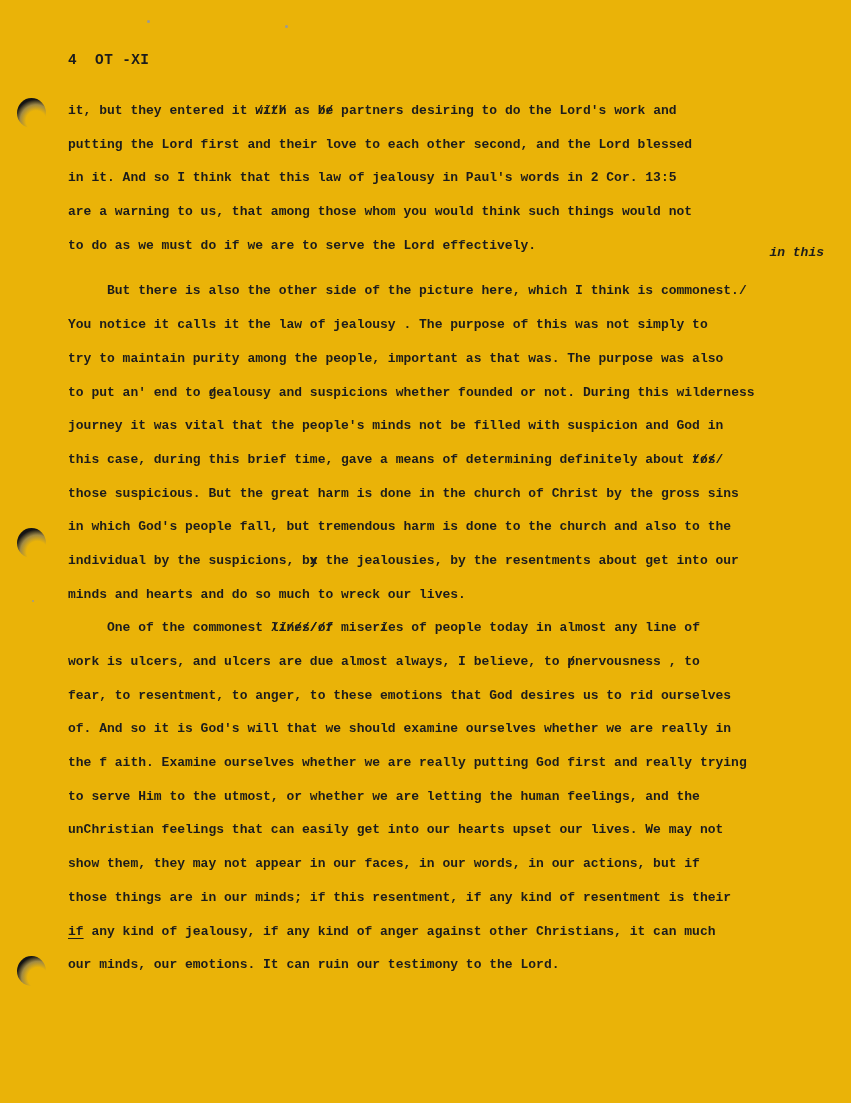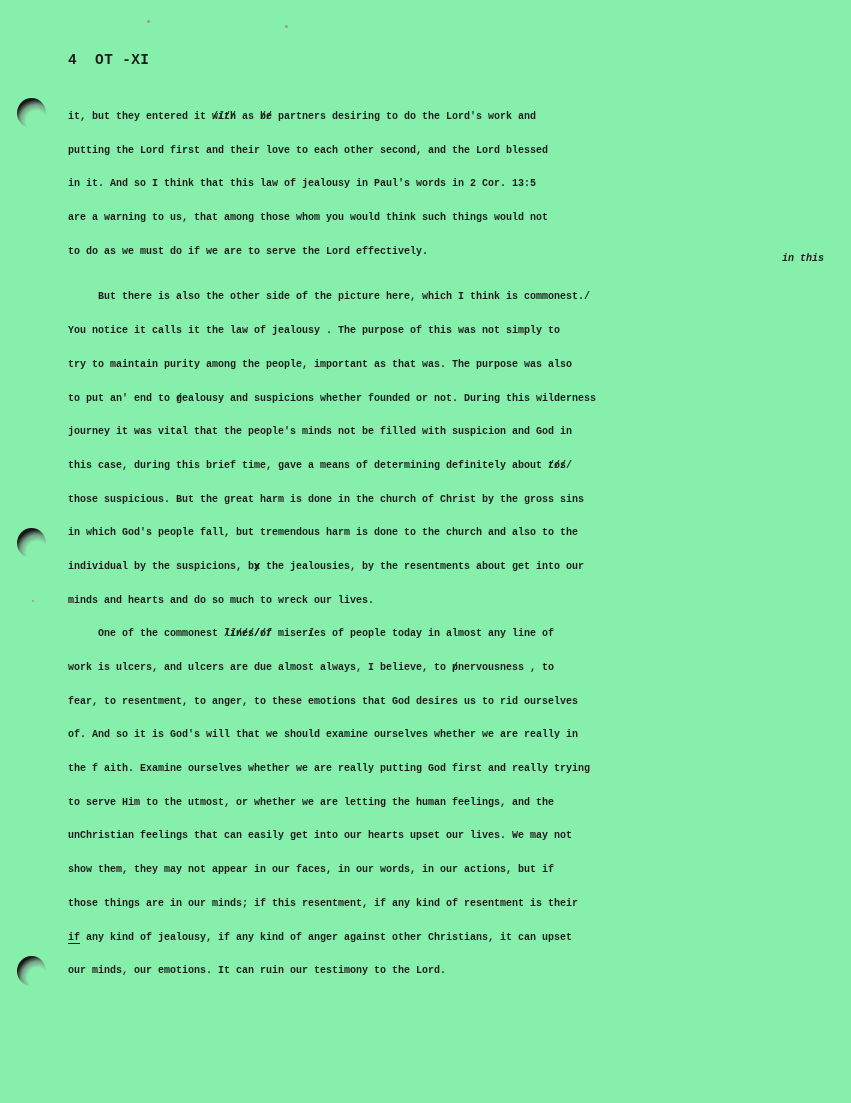--- a/index.html
+++ b/index.html
@@ -2,29 +2,29 @@
 <html><head>
 <meta charset="utf-8">
 <style>
   html,body{margin:0;padding:0;}
   body{
     width:851px;height:1103px;
     background:#fcfcfa;
     font-family:"Liberation Mono","DejaVu Sans Mono",monospace;
     position:relative;overflow:hidden;
   }
-  .sheet{position:absolute;inset:0;background:#86efac;}
+  .sheet{position:absolute;inset:0;background:#eab308;}
   .page-header{
     position:absolute;left:68px;top:52px;
     font-size:14.4px;font-weight:bold;color:#1c1c1c;
     letter-spacing:.4px;white-space:pre;
   }
   .typed-lines{
-    position:absolute;left:68px;top:100px;width:762px;
-    font-size:10px;font-weight:bold;color:#1c1c1c;
+    position:absolute;left:68px;top:94px;width:762px;
+    font-size:13px;font-weight:bold;color:#1c1c1c;
   }
   .line{
     white-space:pre;line-height:33.7px;height:33.7px;
   }
   .line.note{
     text-align:right;height:28px;line-height:14px;
     margin-top:-16px;padding-right:6px;font-style:italic;
   }
   .seg{position:relative;display:inline-block;white-space:pre;}
   .seg.x::after, .seg.o::after{
@@ -77,16 +77,16 @@
       <div class="line"><span class="seg p">minds and hearts and do so much to wreck our lives.</span></div>
       <div class="line"><span class="seg p">     One of the commonest </span><span class="seg x" data-ov="////////">lines/of</span><span class="seg p"> miser</span><span class="seg x" data-ov="/">i</span><span class="seg p">es of people today in almost any line of</span></div>
       <div class="line"><span class="seg p">work is ulcers, and ulcers are due almost always, I believe, to </span><span class="seg x" data-ov="/">p</span><span class="seg p">nervousness , to</span></div>
       <div class="line"><span class="seg p">fear, to resentment, to anger, to these emotions that God desires us to rid ourselves</span></div>
       <div class="line"><span class="seg p">of. And so it is God's will that we should examine ourselves whether we are really in</span></div>
       <div class="line"><span class="seg p">the f aith. Examine ourselves whether we are really putting God first and really trying</span></div>
       <div class="line"><span class="seg p">to serve Him to the utmost, or whether we are letting the human feelings, and the</span></div>
       <div class="line"><span class="seg p">unChristian feelings that can easily get into our hearts upset our lives. We may not</span></div>
       <div class="line"><span class="seg p">show them, they may not appear in our faces, in our words, in our actions, but if</span></div>
       <div class="line"><span class="seg p">those things are in our minds; if this resentment, if any kind of resentment is their</span></div>
-      <div class="line"><span class="seg u">if</span><span class="seg p"> any kind of jealousy, if any kind of anger against other Christians, it can upset</span></div>
+      <div class="line"><span class="seg u">if</span><span class="seg p"> any kind of jealousy, if any kind of anger against other Christians, it can much</span></div>
       <div class="line"><span class="seg p">our minds, our emotions. It can ruin our testimony to the Lord.</span></div>
     </div>
 </div>
 
 </body></html>

